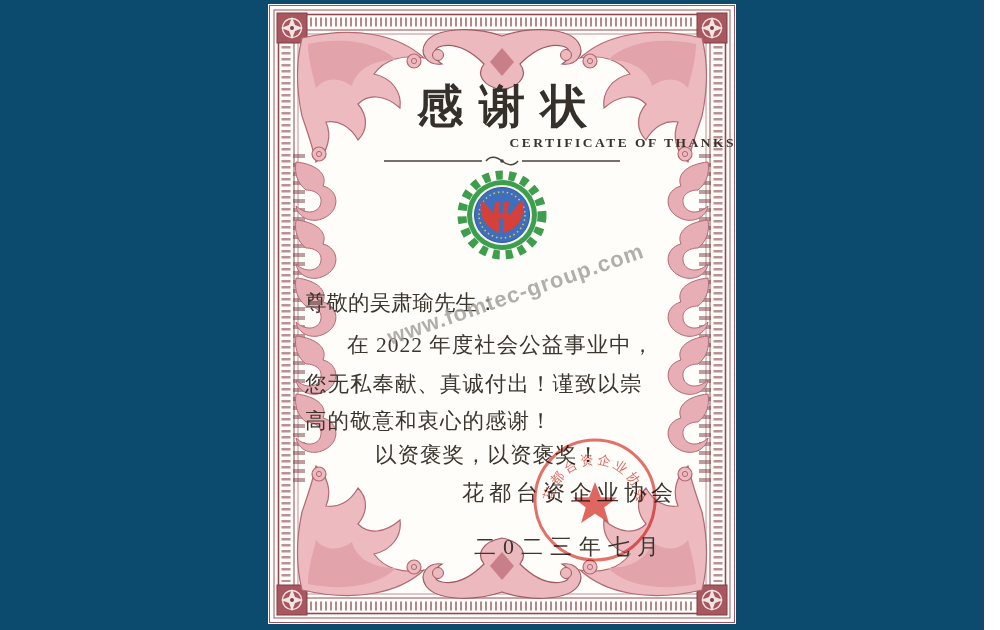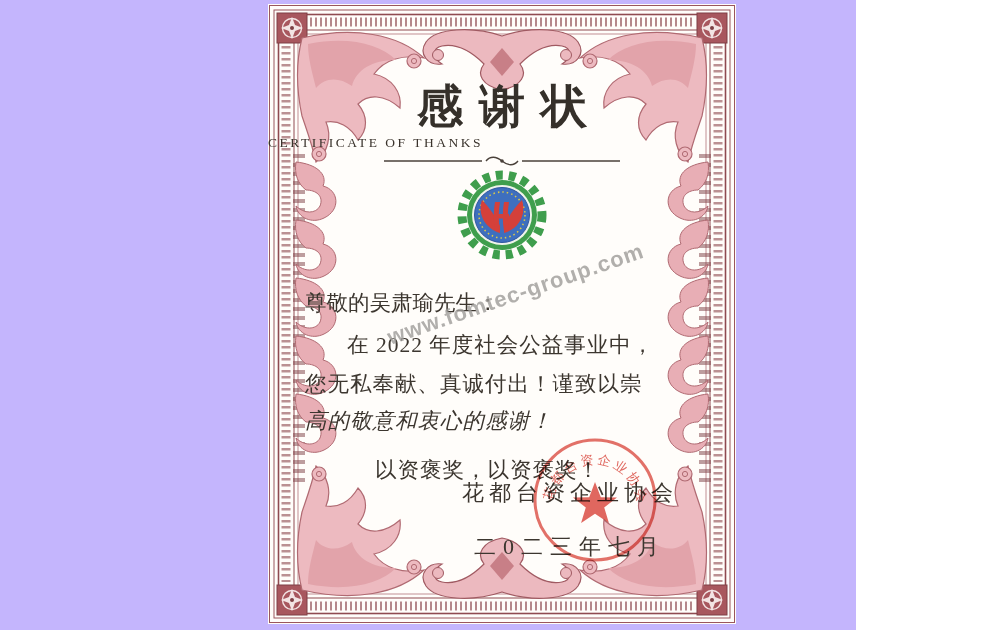--- a/index.html
+++ b/index.html
@@ -1,47 +1,47 @@
 <!DOCTYPE html>
 <html><head>
 <meta charset="utf-8">
 <style>
   html,body { margin:0; padding:0; background:#ffffff; }
   .stage {
-    position:relative; width:856px; height:630px; background:#c4b5fd;
+    position:relative; width:984px; height:630px; background:#0c4a6e;
     font-family:"Liberation Serif", serif; overflow:hidden;
   }
   .certificate {
     position:absolute; left:268px; top:4px; width:468px; height:620px;
     background:#fffdfa;
   }
   .border-art { position:absolute; left:0; top:0; width:468px; height:620px; pointer-events:none; }
 
   .cert-title {
     position:absolute; top:72px; left:0; width:100%; text-align:center;
     font-size:46px; font-weight:700; color:#35302a;
     letter-spacing:16px; padding-left:16px; box-sizing:border-box;
   }
   .cert-subtitle {
-    position:absolute; top:131px; left:0; width:100%; text-align:left;
-    font-size:13.5px; font-weight:400; color:#3a332c; letter-spacing:2.5px;
+    position:absolute; top:131px; left:0; width:100%; text-align:right;
+    font-size:13.5px; font-weight:700; color:#3a332c; letter-spacing:2.5px;
   }
   .divider { position:absolute; top:151px; left:50%; transform:translateX(-50%); }
 
   .logo-wrap { position:absolute; top:165px; left:50%; transform:translateX(-50%); }
 
   .body-text {
     position:absolute; top:283px; left:37px; right:33px;
     font-size:21.5px; color:#3c362f; line-height:33px;
   }
   .body-text .line { white-space:nowrap; }
   .l-salutation { margin-bottom:9px; }
   .l-1 { text-indent:42px; margin-bottom:6px; letter-spacing:1px; }
   .l-2 { margin-bottom:4px; letter-spacing:1px; }
-  .l-3 { margin-bottom:16px; letter-spacing:1px;font-style:italic; }
+  .l-3 { margin-bottom:1px; letter-spacing:1px; }
   .l-4 { text-indent:70px; letter-spacing:1px; }
 
   .sign-block { position:absolute; top:474px; right:58px; text-align:center; color:#3c362f; }
   .sign-issuer { font-size:22px; letter-spacing:5px; }
   .sign-date   { font-size:22px; letter-spacing:7px; margin-top:24px; }
 
   .stamp {
     position:absolute; left:262px; top:431px; width:130px; height:130px;
     mix-blend-mode:multiply; opacity:.9;
   }

